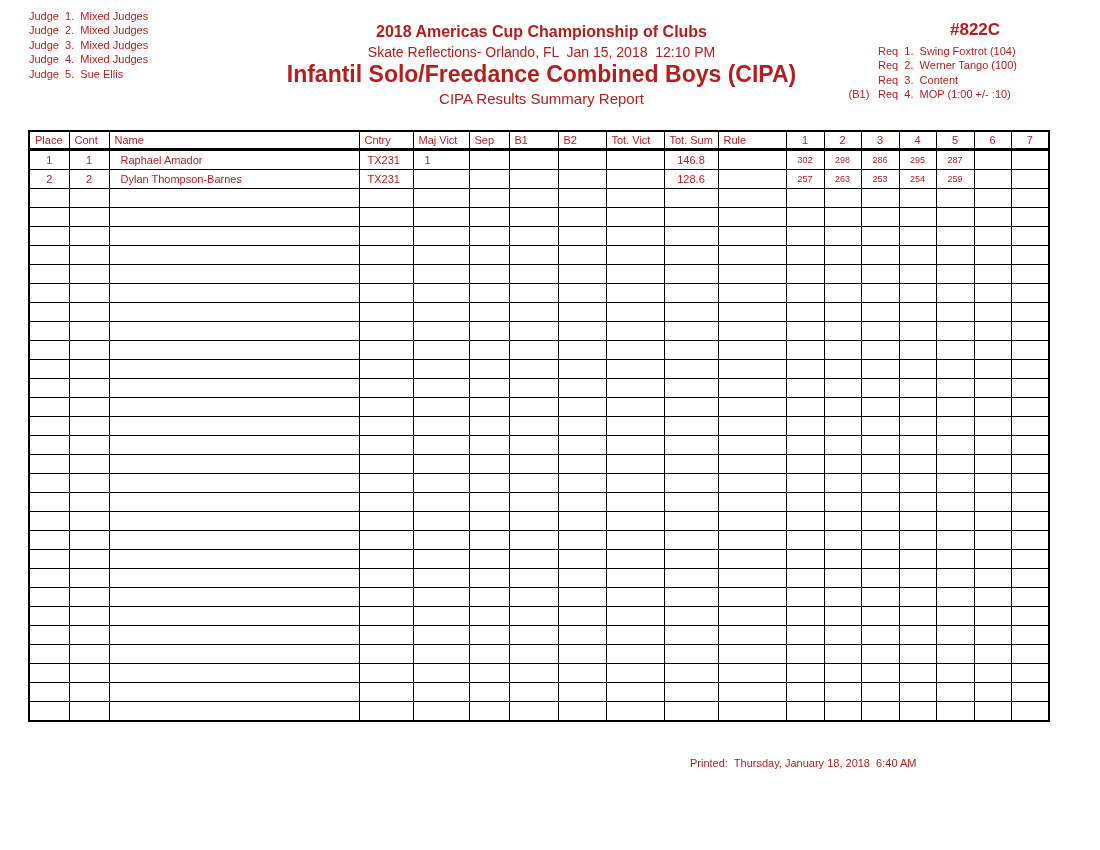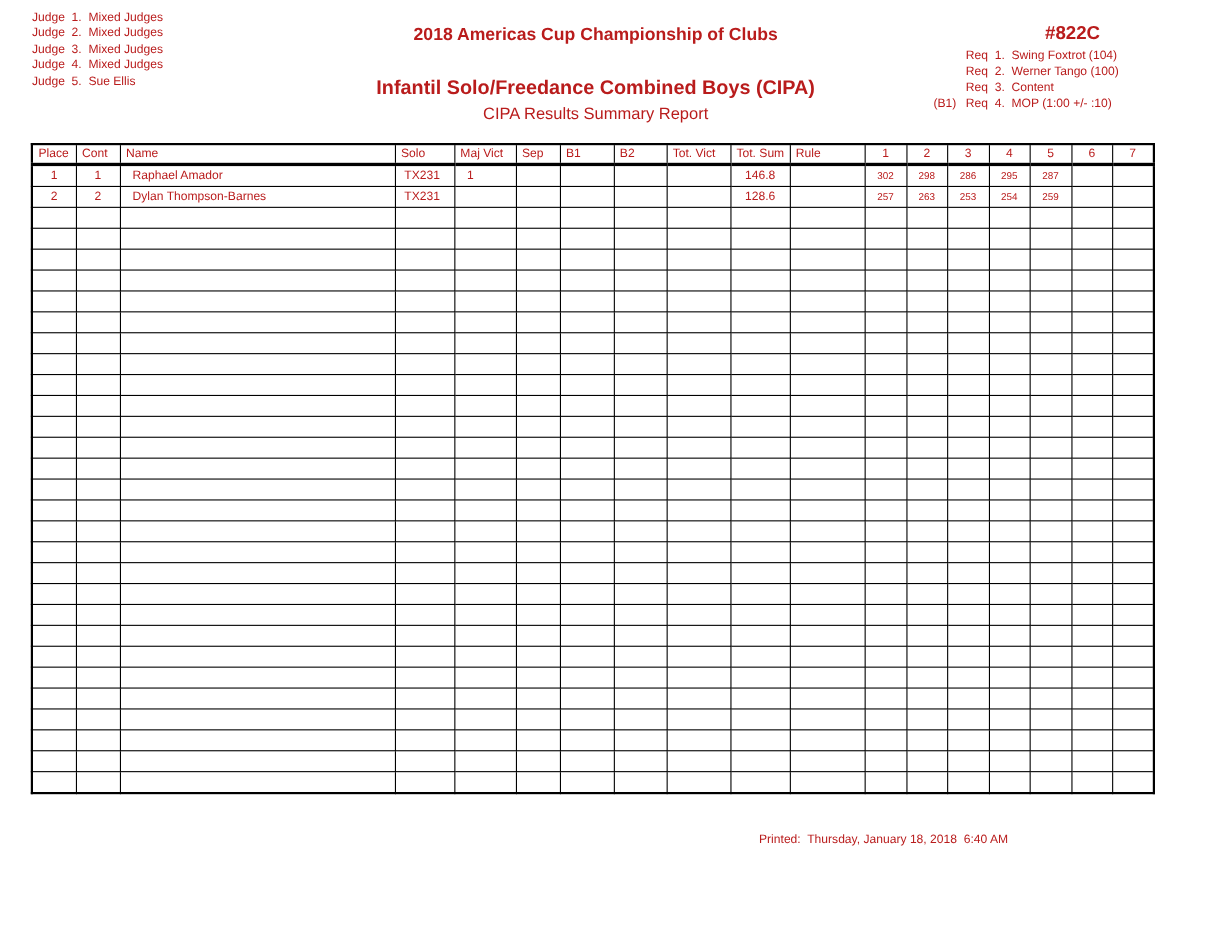--- a/index.html
+++ b/index.html
@@ -9,21 +9,21 @@
     font-family: "Liberation Sans", "DejaVu Sans", sans-serif;
     overflow: hidden;
   }
   
   .judges { position: absolute; left: 29px; top: 9px; font-size: 11px; line-height: 14.4px; }
   .judge-line { white-space: pre; }
   
   .title-block { position: absolute; left: 0; top: 22px; width: 1083px; text-align: center; }
   .t1 { font-size: 16px; font-weight: bold; line-height: 20px; }
   .t2 { font-size: 14px; line-height: 20px; white-space: pre; }
-  .t3 { font-size: 18px; font-weight: bold; line-height: 24px; margin-top: 25px; }
+  .t3 { font-size: 23px; font-weight: bold; line-height: 24px; }
   .t4 { font-size: 15px; line-height: 25px; }
   
   .event-number { position: absolute; left: 950px; top: 20px; font-size: 17px; font-weight: bold; }
   .reqs { position: absolute; left: 845px; top: 44px; font-size: 11px; line-height: 14.4px; }
   .req-line { display: flex; }
   .req-prefix { display: inline-block; width: 28px; text-align: center; margin-right: 5px; white-space: pre; }
   .req-text { white-space: pre; }
   
   table.results {
     position: absolute; left: 28px; top: 130px; width: 1020px;
@@ -54,20 +54,21 @@
   <div class="judges">
     <div class="judge-line">Judge  1.  Mixed Judges</div>
     <div class="judge-line">Judge  2.  Mixed Judges</div>
     <div class="judge-line">Judge  3.  Mixed Judges</div>
     <div class="judge-line">Judge  4.  Mixed Judges</div>
     <div class="judge-line">Judge  5.  Sue Ellis</div>
   </div>
 
   <div class="title-block">
     <div class="t1">2018 Americas Cup Championship of Clubs</div>
+    <div class="t2">Skate Reflections- Orlando, FL  Jan 15, 2018  12:10 PM</div>
     <div class="t3">Infantil Solo/Freedance Combined Boys (CIPA)</div>
     <div class="t4">CIPA Results Summary Report</div>
   </div>
 
   <div class="event-number">#822C</div>
 
   <div class="reqs">
     <div class="req-line">
       <span class="req-prefix"></span>
       <span class="req-text">Req  1.  Swing Foxtrot (104)</span>
@@ -105,21 +106,21 @@
       <col style="width:37px">
         <col style="width:38px">
         <col style="width:37px">
       <col style="width:38px">
     </colgroup>
     <thead>
       <tr id="header-row">
           <th>Place</th>
           <th>Cont</th>
           <th>Name</th>
-          <th>Solo</th>
+          <th>Cntry</th>
           <th>Maj Vict</th>
           <th>Sep</th>
           <th>B1</th>
           <th>B2</th>
           <th>Tot. Vict</th>
           <th>Tot. Sum</th>
           <th>Rule</th>
           <th class="num">1</th>
           <th class="num">2</th>
           <th class="num">3</th>

